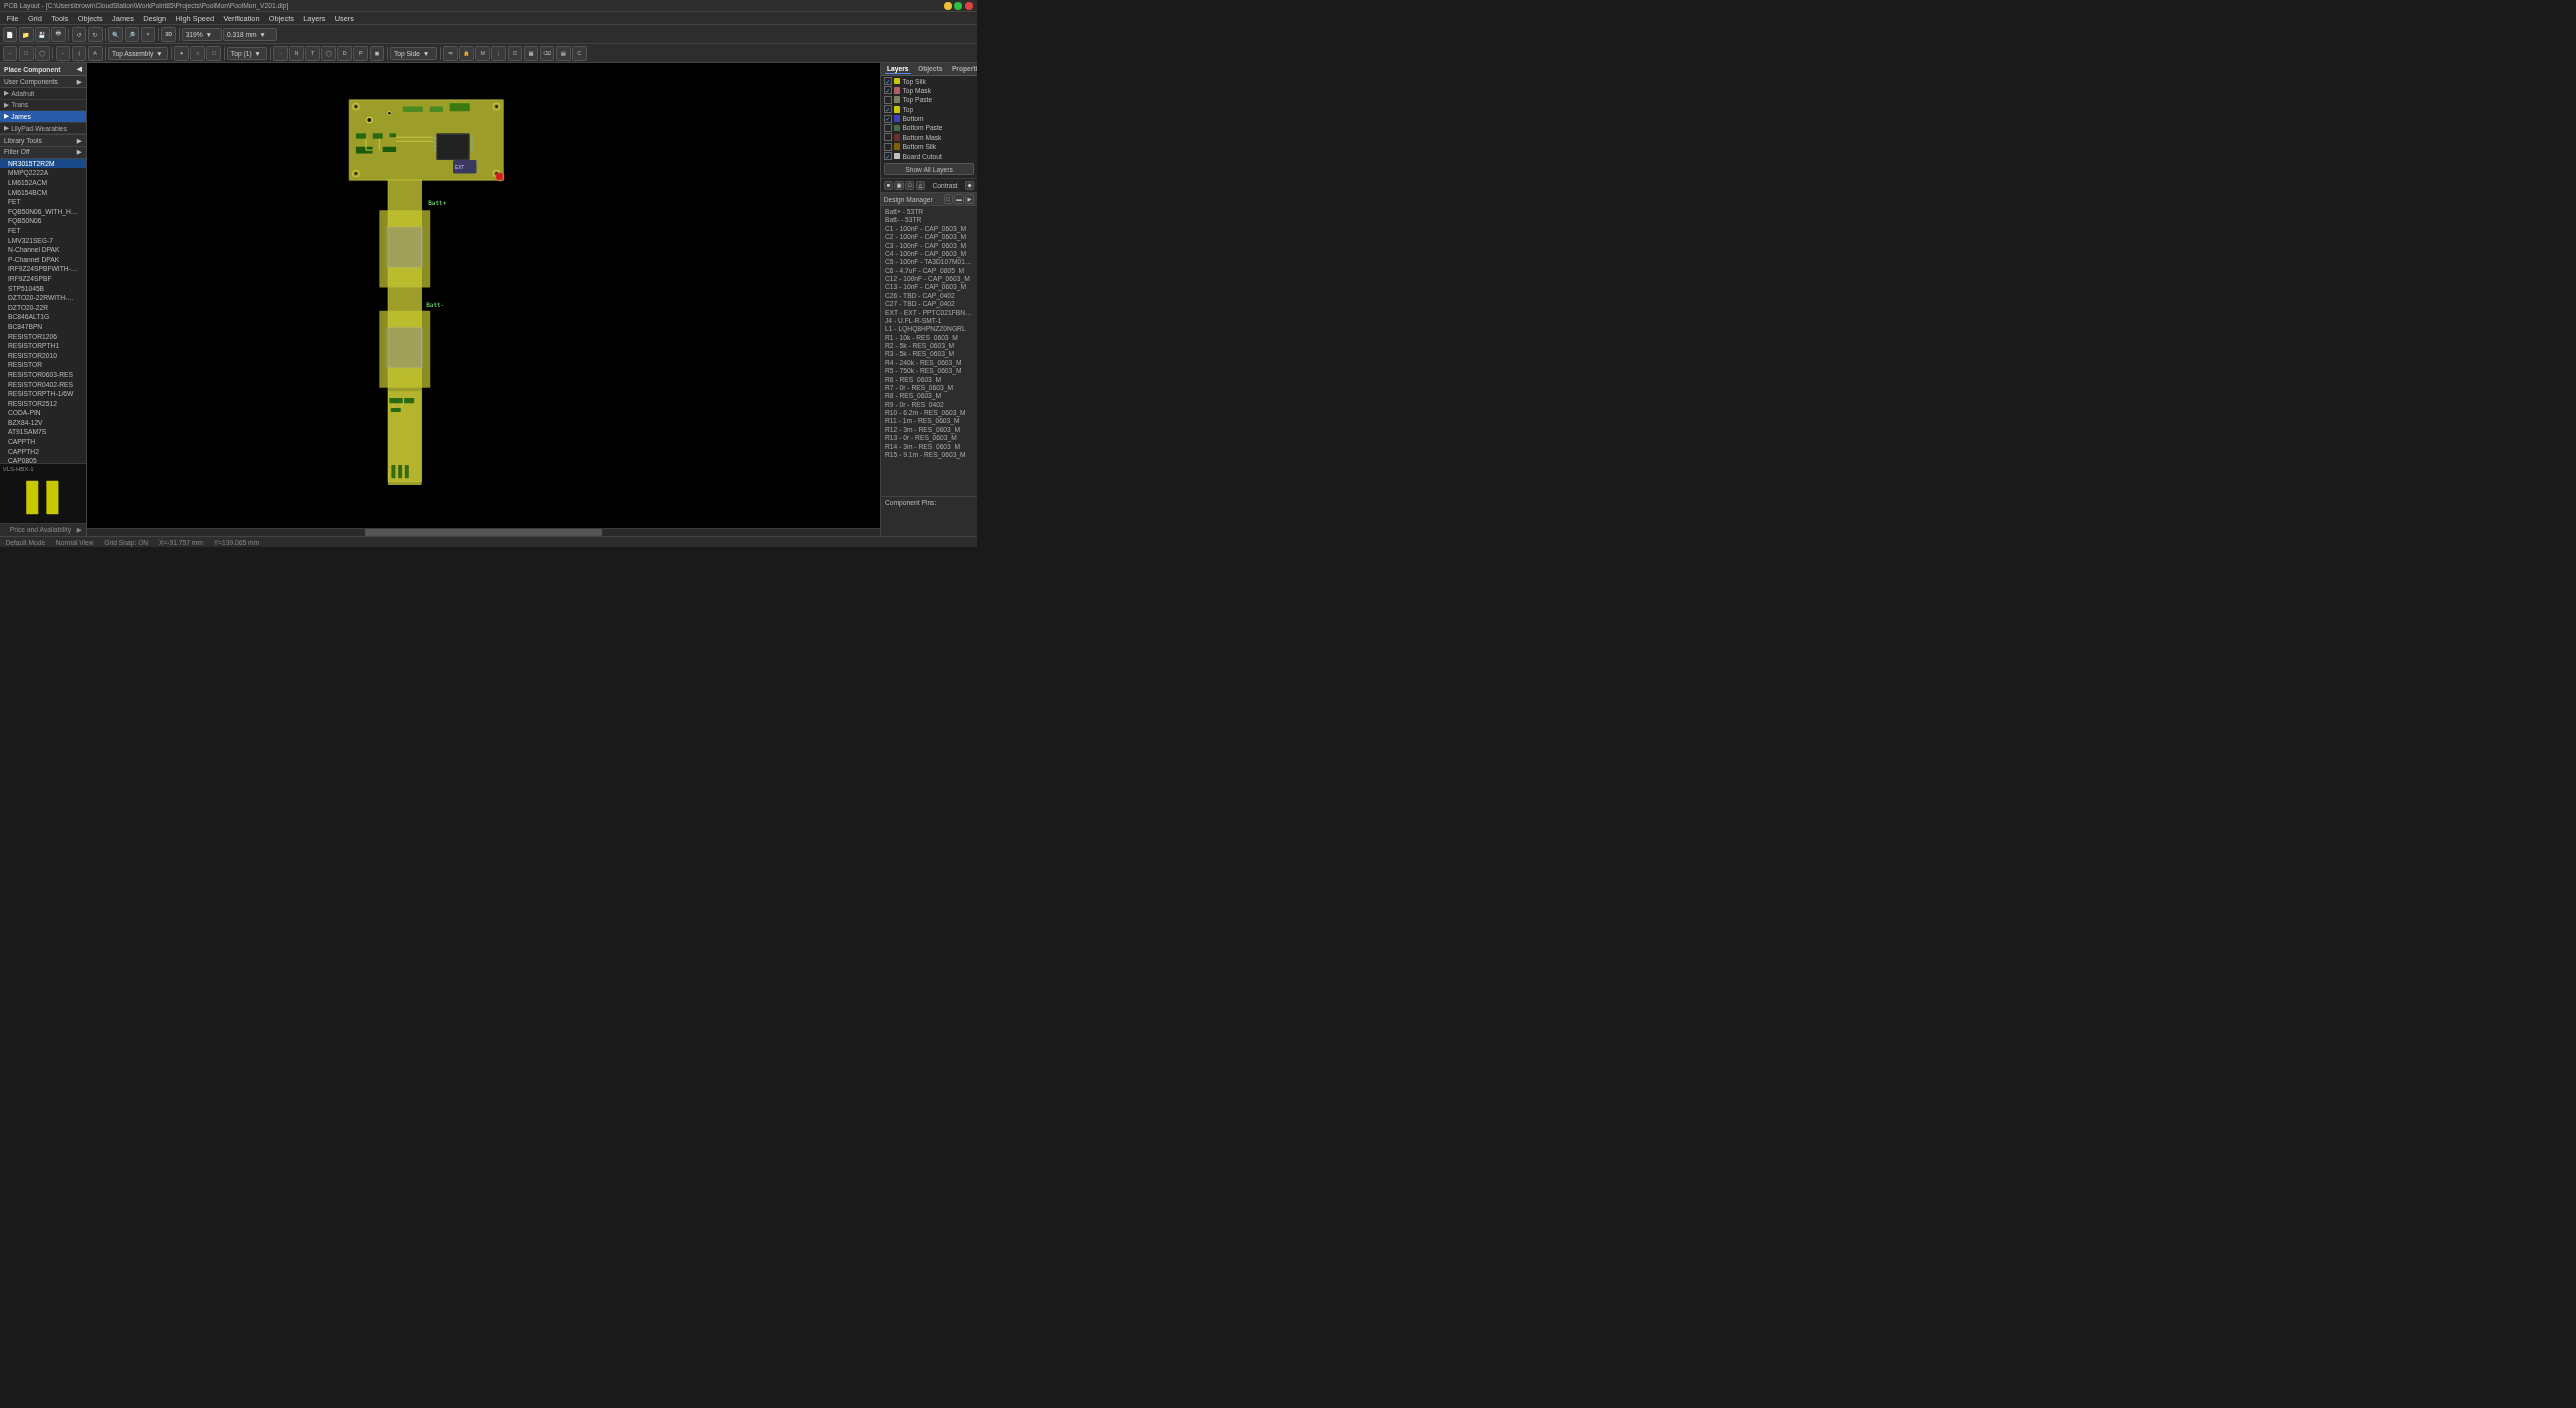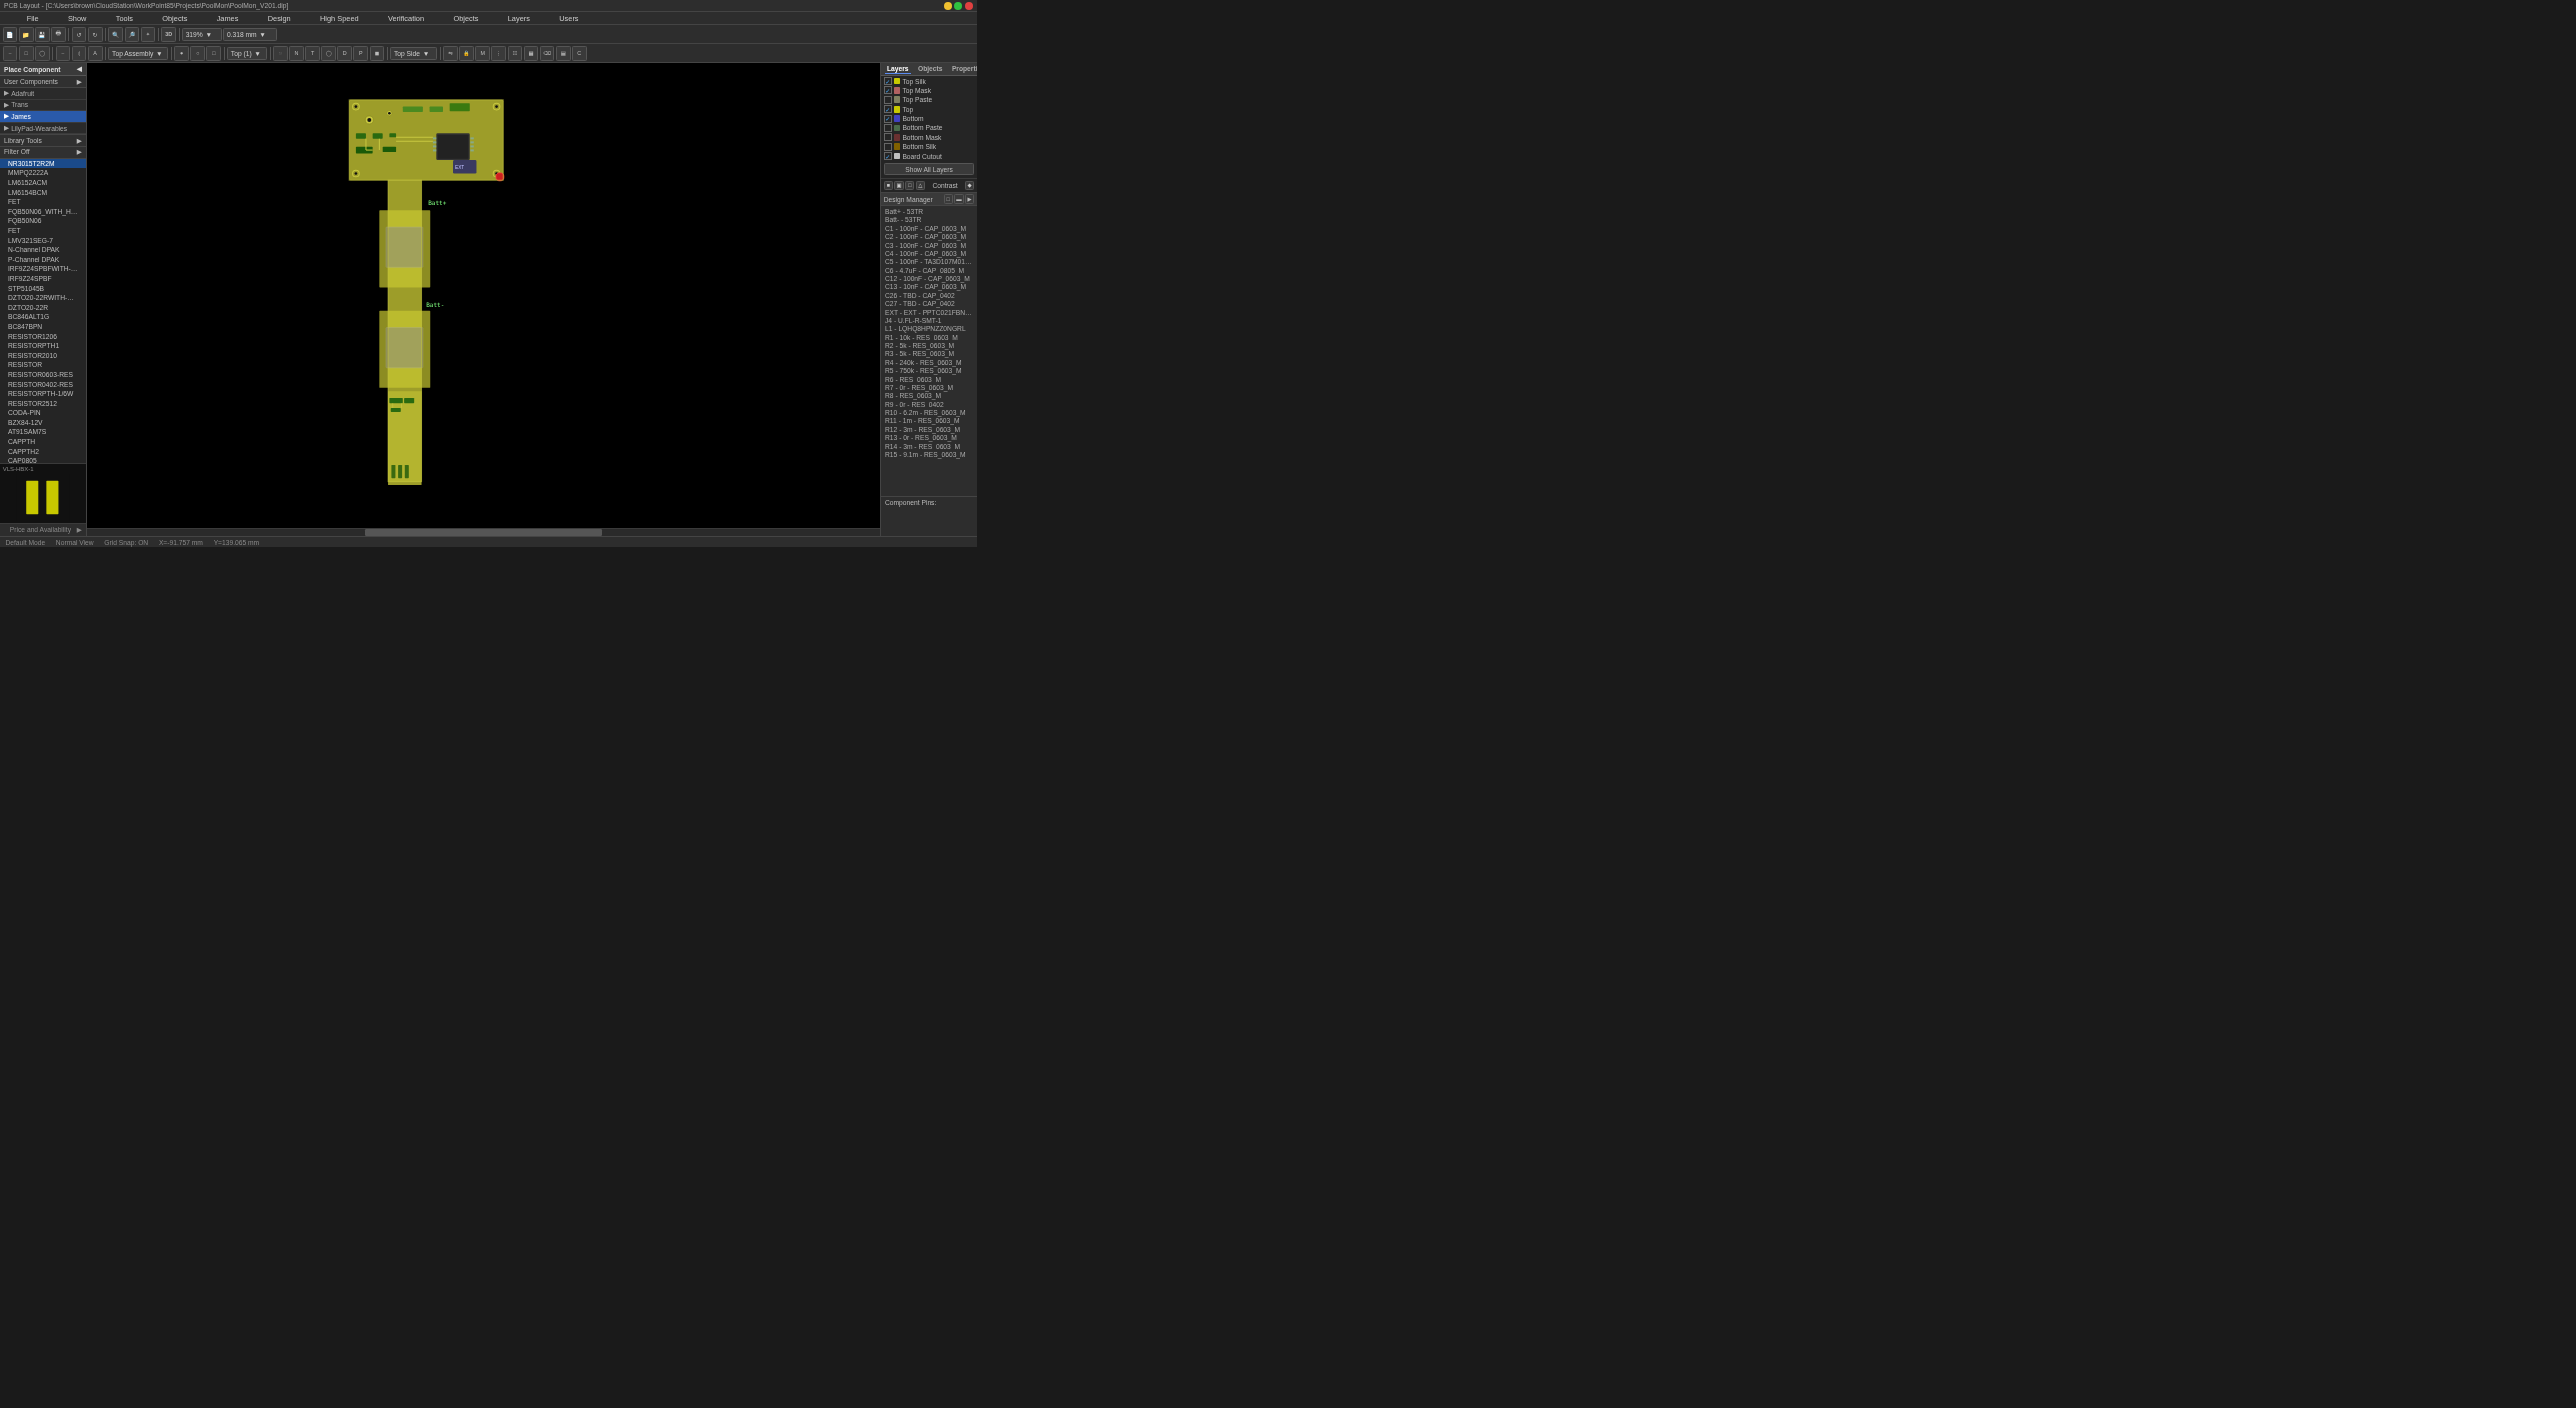--- a/index.html
+++ b/index.html
@@ -44,21 +44,20 @@
       align-items: center;
       padding: 0 2.7px;
       font-size: 7.4px;
       border-bottom: 0.7px solid #444;
       gap: 1.3px;
     }
     .menu-item {
       padding: 1.3px 4px;
       cursor: pointer;
       color: #ccc;
-      margin-left: 20px;
     }
 
     
     #toolbar-row1, #toolbar-row2 {
       height: 19px;
       background: #2d2d2d;
       display: flex;
       align-items: center;
       padding: 0 2.7px;
       border-bottom: 0.7px solid #444;
@@ -372,21 +371,21 @@
   <span class="title-text">PCB Layout - [C:\Users\brown\CloudStation\WorkPoint85\Projects\PoolMon\PoolMon_V201.dip]</span>
   <div class="win-controls">
     <span class="win-btn minimize"></span>
     <span class="win-btn maximize"></span>
     <span class="win-btn close"></span>
   </div>
 </div>
 
 <div id="menu-bar">
 <div class="menu-item">File</div>
-    <div class="menu-item">Show</div>
+    <div class="menu-item">Grid</div>
     <div class="menu-item">Tools</div>
     <div class="menu-item">Objects</div>
     <div class="menu-item">James</div>
     <div class="menu-item">Design</div>
     <div class="menu-item">High Speed</div>
     <div class="menu-item">Verification</div>
     <div class="menu-item">Objects</div>
     <div class="menu-item">Layers</div>
     <div class="menu-item">Users</div>
   </div>

